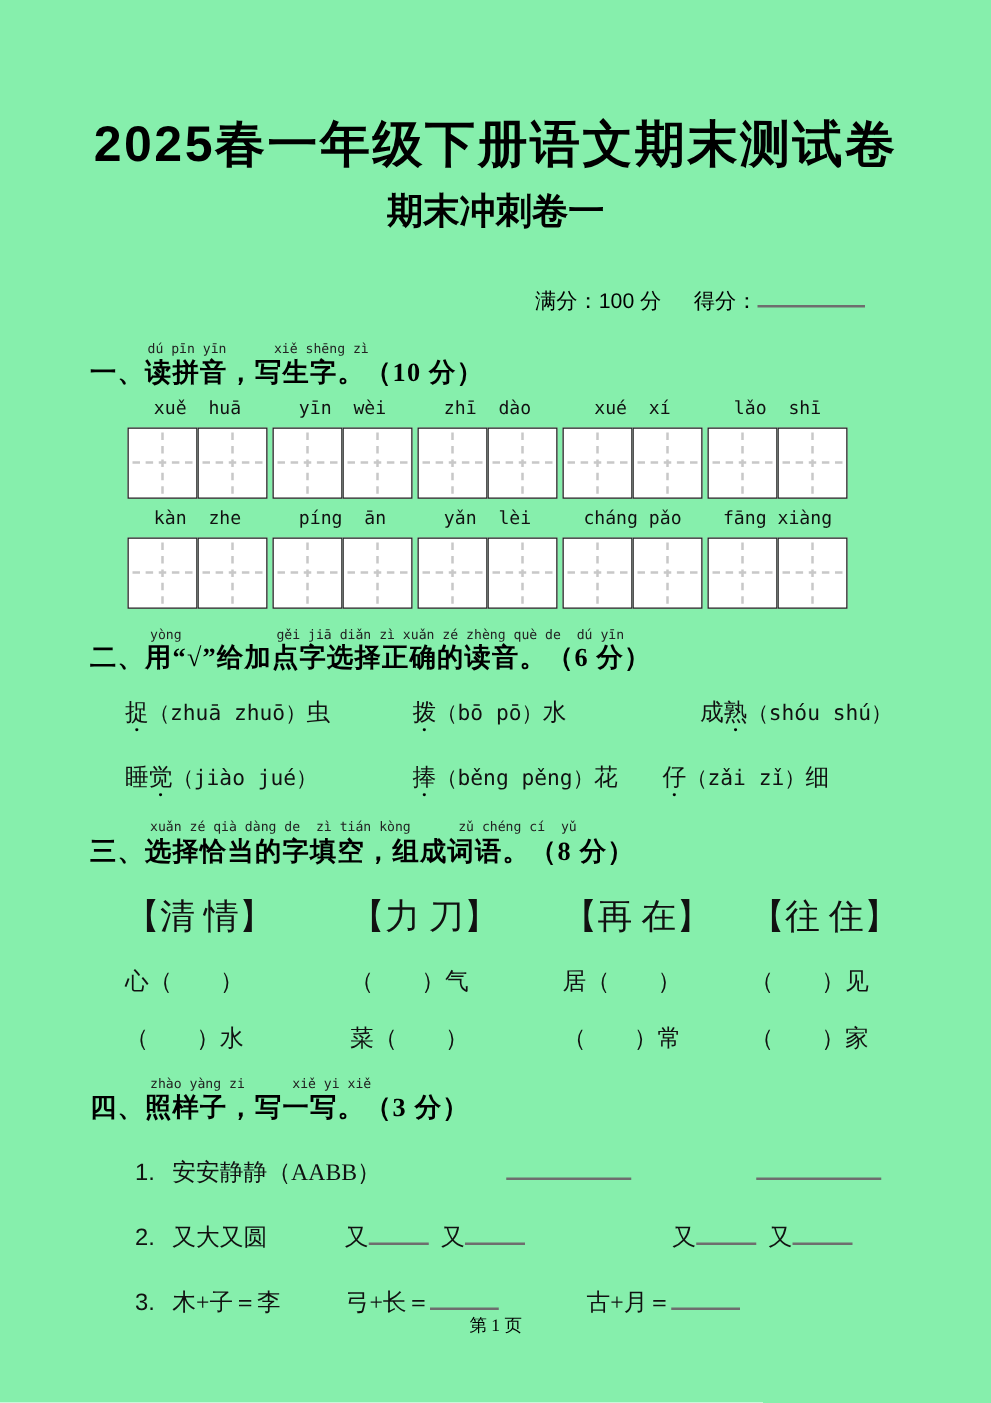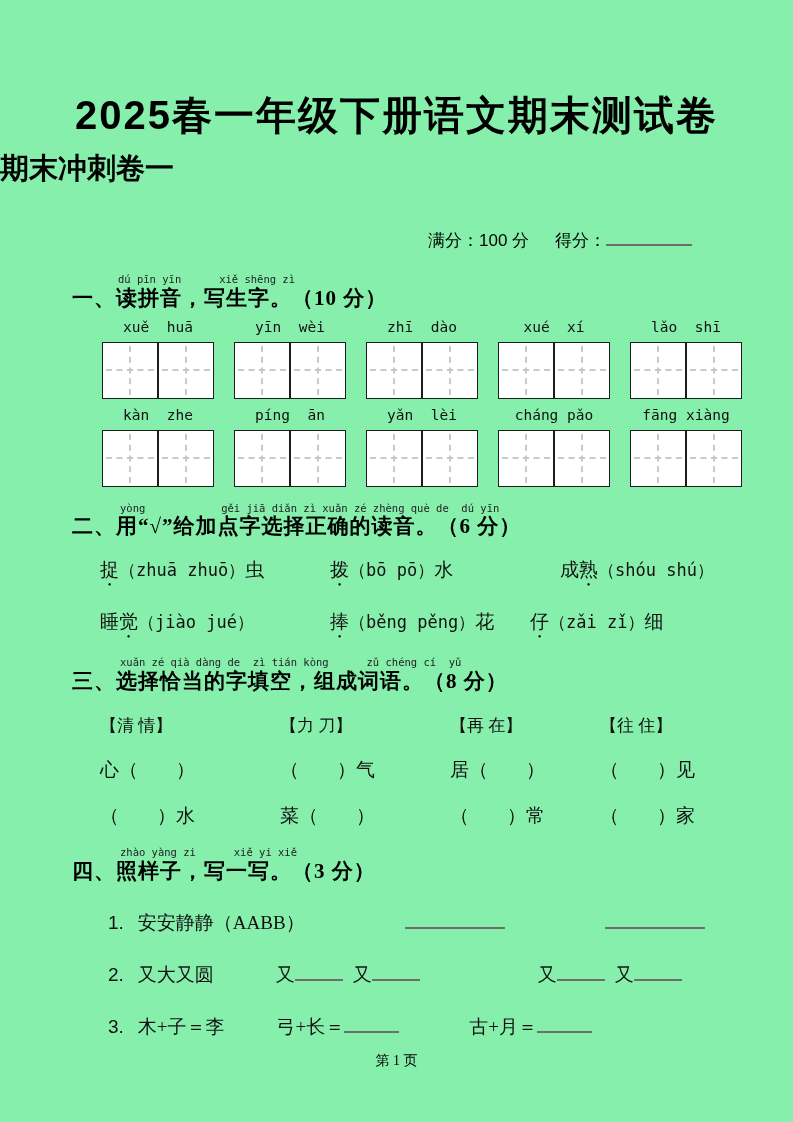--- a/index.html
+++ b/index.html
@@ -15,20 +15,21 @@
     margin:88px 0 0 0;
     text-align:center;
     font-family:"Liberation Sans", sans-serif;
     font-weight:900;
     font-size:40px;
     letter-spacing:2px;
     color:#000;
   }
   .subtitle{
     margin:6px 0 0 0;
+    text-align:center;
     font-family:"Liberation Sans", sans-serif;
     font-weight:900;
     font-size:29px;
     color:#000;
   }
   .score-line{
     margin:38px 0 0 428px;
     font-size:17px;
     font-family:"Liberation Sans", sans-serif;
     color:#000;
@@ -55,21 +56,20 @@
     font-weight:700;
     color:#000;
     letter-spacing:1px;
     line-height:1.2;
     margin:1px 0 0 0;
   }
   .s1-head{margin-top:22px;}
   .s1-head .pinyin-line{margin-left:46px;}
   .word-row{
     display:flex;
-    justify-content:space-between;
     width:644px;
     margin:8px 0 0 100px;
   }
   .word-unit{width:116px;display:flex;flex-direction:column;align-items:center;}
   .word-pinyin{
     font-family:"DejaVu Sans Mono", monospace;
     font-size:14.5px;
     white-space:pre;
     color:#111;
     margin-bottom:7px;
@@ -111,21 +111,21 @@
   }
   .paren{font-family:"DejaVu Sans Mono", monospace;font-size:17px;}
   .s3-head{margin-top:14px;}
   .s3-head .pinyin-line{margin-left:48px;}
   .s3-grid{
     display:grid;
     grid-template-columns:180px 170px 150px auto;
     margin:20px 0 0 100px;
     font-size:19px;
   }
-  .s3-grid.brackets{font-size:17px;}
+  .s3-grid.brackets{font-size:28px;}
   .s4-head{margin-top:18px;}
   .s4-head .pinyin-line{margin-left:48px;}
   .s4-row{
     display:flex;
     align-items:baseline;
     margin:24px 0 0 108px;
     font-size:19px;
     white-space:pre;
   }
   .s4-num{font-family:"Liberation Sans", sans-serif;margin-right:14px;}

